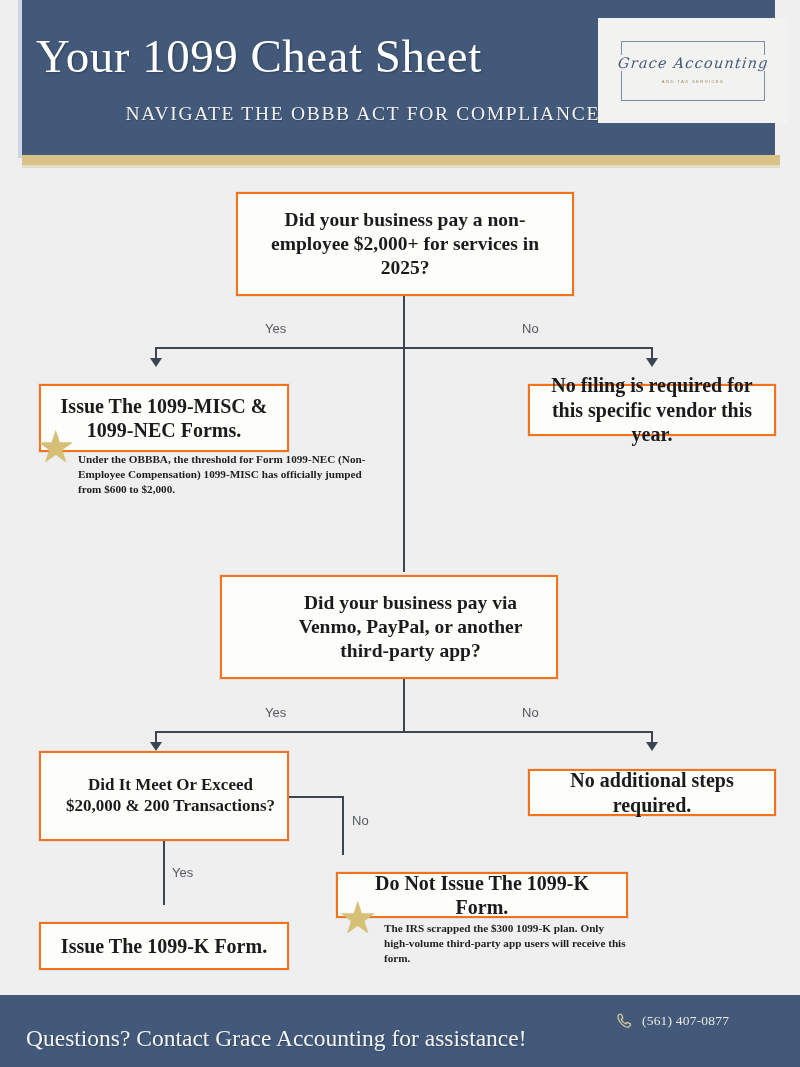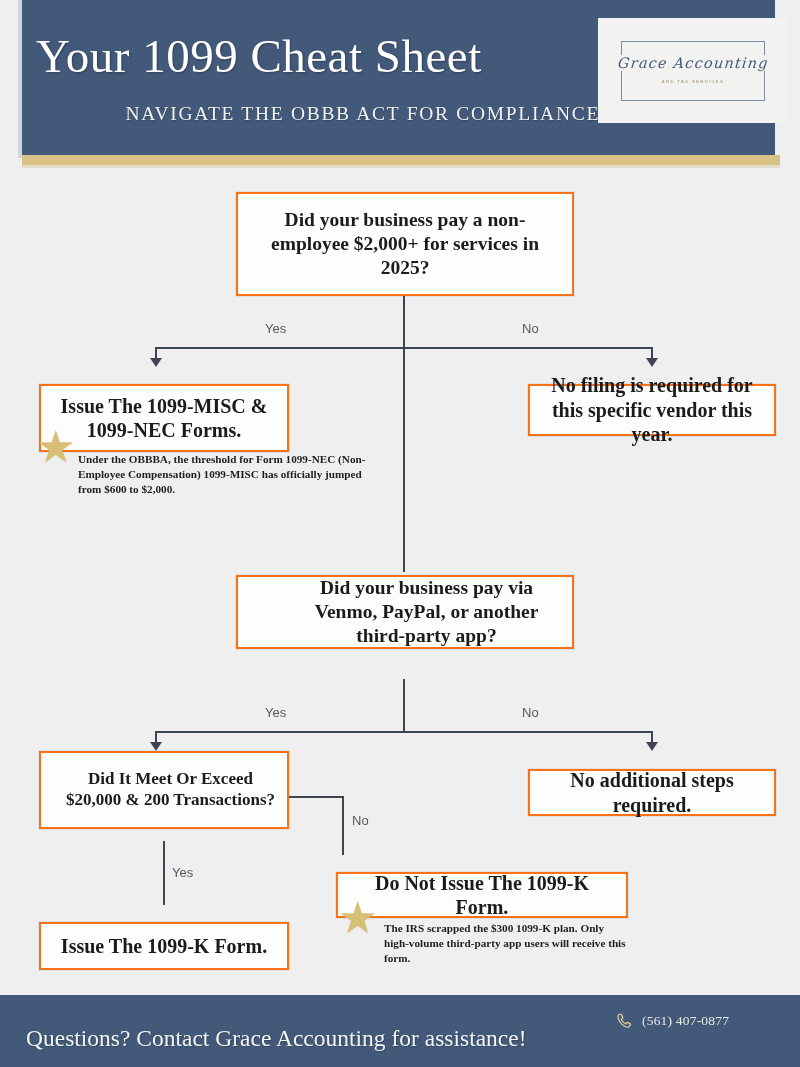--- a/index.html
+++ b/index.html
@@ -271,39 +271,39 @@
 
   <div class="flow-box a" style="left:528px; top:367px; width:248px; height:52px;">
     <span class="inner">No filing is required for this specific vendor this year.</span>
   </div>
 
   <div class="star" style="left:36px; top:425px;">★</div>
   <div class="note" style="left:78px; top:452px; width:296px;">Under the OBBBA, the threshold for Form 1099-NEC (Non-Employee Compensation)  1099-MISC has officially jumped from $600 to $2,000.</div>
 
   <div class="line-v" style="left:403px; top:347px; height:225px;"></div>
 
-  <div class="flow-box q" style="left:236px; top:575px; width:338px; height:74px;padding-left:43px;">
+  <div class="flow-box q" style="left:220px; top:575px; width:338px; height:104px;padding-left:43px;">
     <span class="inner">Did your business pay via Venmo, PayPal, or another third-party app?</span>
   </div>
 
   <div class="line-v" style="left:403px; top:679px; height:53px;"></div>
   <div class="line-h" style="left:155px; top:731px; width:498px;"></div>
   <div class="line-v" style="left:155px; top:731px; height:14px;"></div>
   <div class="arrow-down" style="left:150px; top:742px;"></div>
   <div class="line-v" style="left:651px; top:731px; height:14px;"></div>
   <div class="arrow-down" style="left:646px; top:742px;"></div>
 
   <div class="branch-label" style="left:265px; top:705px;">Yes</div>
   <div class="branch-label" style="left:522px; top:705px;">No</div>
 
   <div class="flow-box a" style="left:528px; top:752px; width:248px; height:47px;">
     <span class="inner">No additional steps required.</span>
   </div>
 
-  <div class="flow-box q" style="left:39px; top:751px; width:250px; height:78px; font-size:17px;padding-left:13px;">
+  <div class="flow-box q" style="left:39px; top:751px; width:250px; height:90px; font-size:17px;padding-left:13px;">
     <span class="inner">Did It Meet Or Exceed $20,000 &amp; 200 Transactions?</span>
   </div>
 
   <div class="line-h" style="left:289px; top:796px; width:55px;"></div>
   <div class="line-v" style="left:342px; top:796px; height:59px;"></div>
   <div class="branch-label" style="left:352px; top:813px;">No</div>
 
   <div class="line-v" style="left:163px; top:841px; height:64px;"></div>
   <div class="branch-label" style="left:172px; top:865px;">Yes</div>
 

